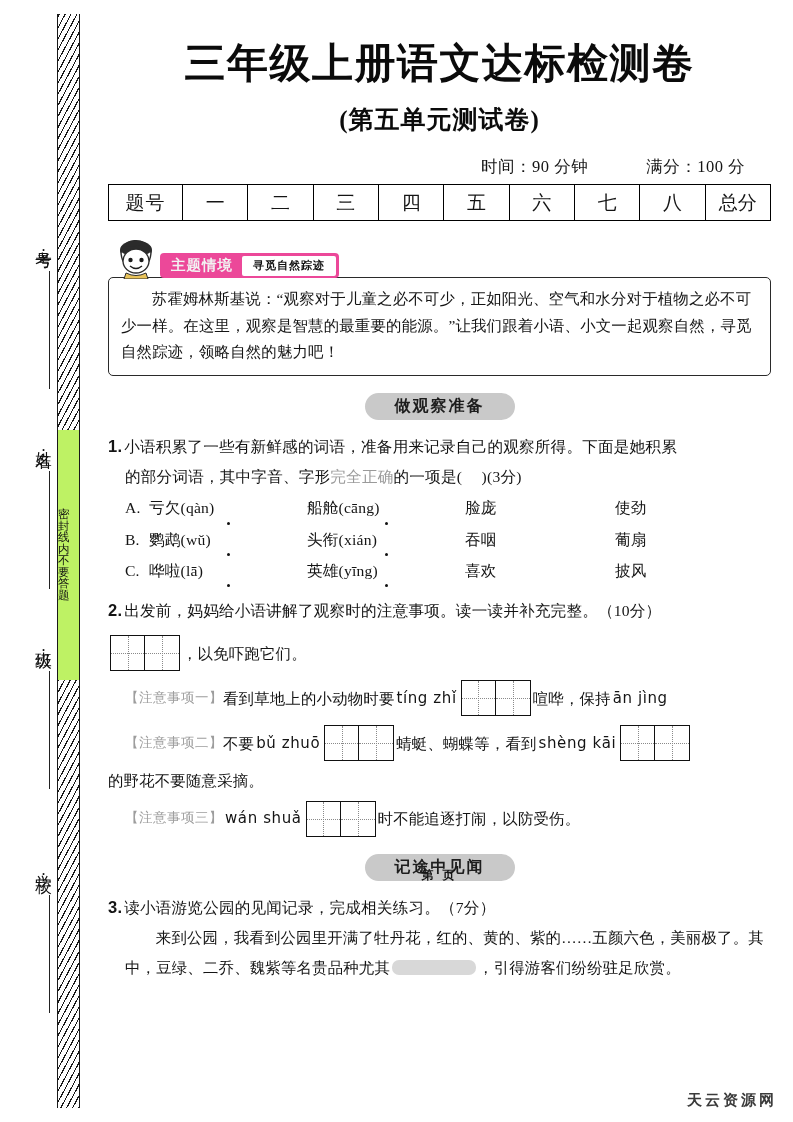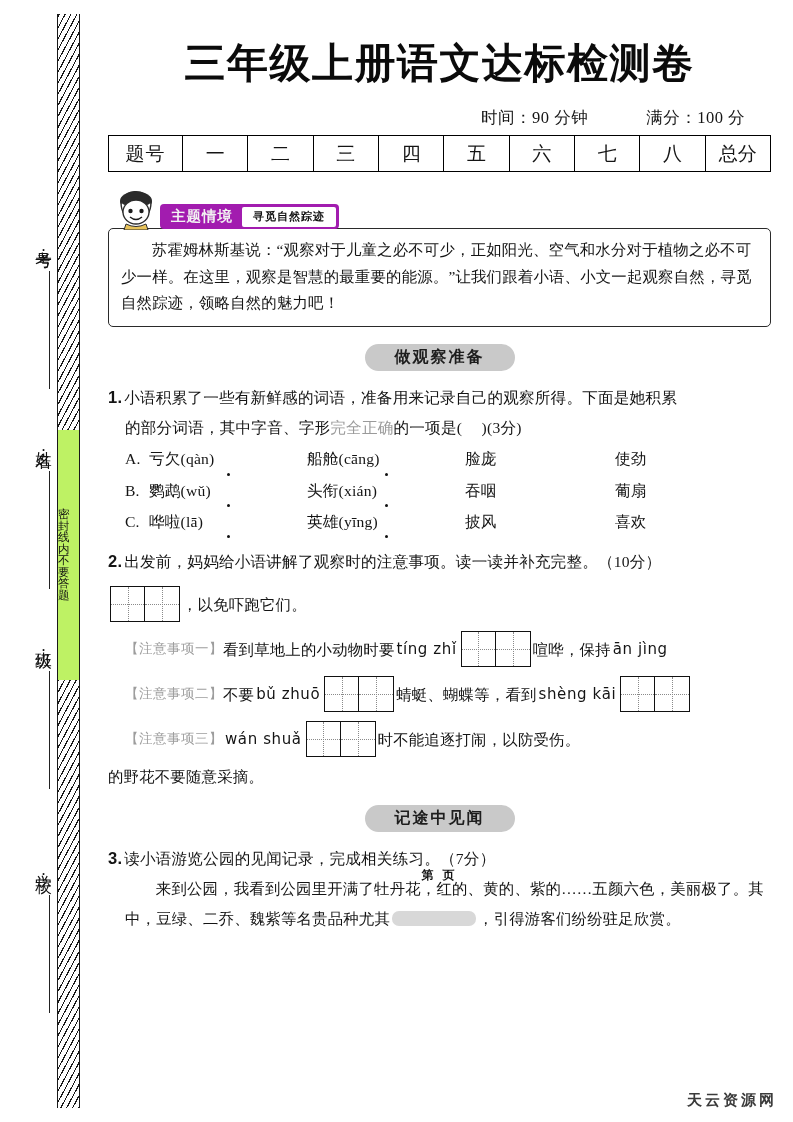--- a/index.html
+++ b/index.html
@@ -139,21 +139,21 @@
     display: flex; align-items: flex-end;
     height: 40px;
     margin-left: 6px;
   }
   #avatar { width: 44px; height: 42px; position: relative; flex: 0 0 44px; }
   #badge-pill {
     display: flex; align-items: stretch;
     height: 25px;
     margin-left: 2px;
     margin-bottom: 1px;
-    background: #a21caf;
+    background: #ec4899;
     border-radius: 4px;
     overflow: hidden;
   }
   #badge-theme-label {
     display: flex; align-items: center;
     padding: 0 9px 0 11px;
     font-size: 14.5px;
     font-weight: 700;
     color: #f2f2f2;
     letter-spacing: 1px;
@@ -339,20 +339,21 @@
     <span class="lbl">班级:</span><span class="rule"></span>
   </div>
   <div class="field" id="field-xx">
     <span class="lbl">学校:</span><span class="rule"></span>
   </div>
 </div>
 
 <div id="page">
 
   <h1 id="paper-title">三年级上册语文达标检测卷</h1>
+  <div id="paper-subtitle">(第五单元测试卷)</div>
 
   <div id="meta-line">
     <span>时间：90 分钟</span>
     <span>满分：100 分</span>
   </div>
 
   <table id="score-table">
     <tbody>
       <tr>
         <td class="rowhead">题号</td>
@@ -414,22 +415,22 @@
       <span class="opt-label">B.</span>
       <span class="opt-cell dotted">鹦鹉(wǔ)</span>
       <span class="opt-cell dotted">头衔(xián)</span>
       <span class="opt-cell wide">吞咽</span>
       <span class="opt-cell wide">葡扇</span>
     </div>
     <div class="opt-row">
       <span class="opt-label">C.</span>
       <span class="opt-cell dotted">哗啦(lā)</span>
       <span class="opt-cell dotted">英雄(yīng)</span>
+      <span class="opt-cell wide">喜欢</span>
       <span class="opt-cell wide">披风</span>
-      <span class="opt-cell wide">喜欢</span>
     </div>
   </div>
 
   <div class="q" style="margin-top:8px;">
     <div class="q-head">
       <span class="q-num">2.</span><span>出发前，妈妈给小语讲解了观察时的注意事项。读一读并补充完整。（10分）</span>
     </div>
 
     <div class="note-line cont">
       <span class="tzg">
@@ -458,33 +459,33 @@
           <span class="cell"></span>
           <span class="cell"></span>
         </span>
       <span>蜻蜓、蝴蝶等，看到</span>
       <span class="pinyin">shèng kāi</span>
       <span class="tzg">
           <span class="cell"></span>
           <span class="cell"></span>
         </span>
     </div>
+    <div class="note-line cont">
+      <span>的野花不要随意采摘。</span>
+    </div>
+
     <div class="note-line">
       <span class="note-tag">【注意事项三】</span>
       <span class="pinyin">wán shuǎ</span>
       <span class="tzg">
           <span class="cell"></span>
           <span class="cell"></span>
         </span>
       <span>时不能追逐打闹，以防受伤。</span>
     </div>
-
-    <div class="note-line cont">
-      <span>的野花不要随意采摘。</span>
-    </div>
   </div>
 
   <div class="section-pill">
     <span>记途中见闻</span>
   </div>
 
   <div class="q">
     <div class="q-head">
       <span class="q-num">3.</span><span>读小语游览公园的见闻记录，完成相关练习。（7分）</span>
     </div>

